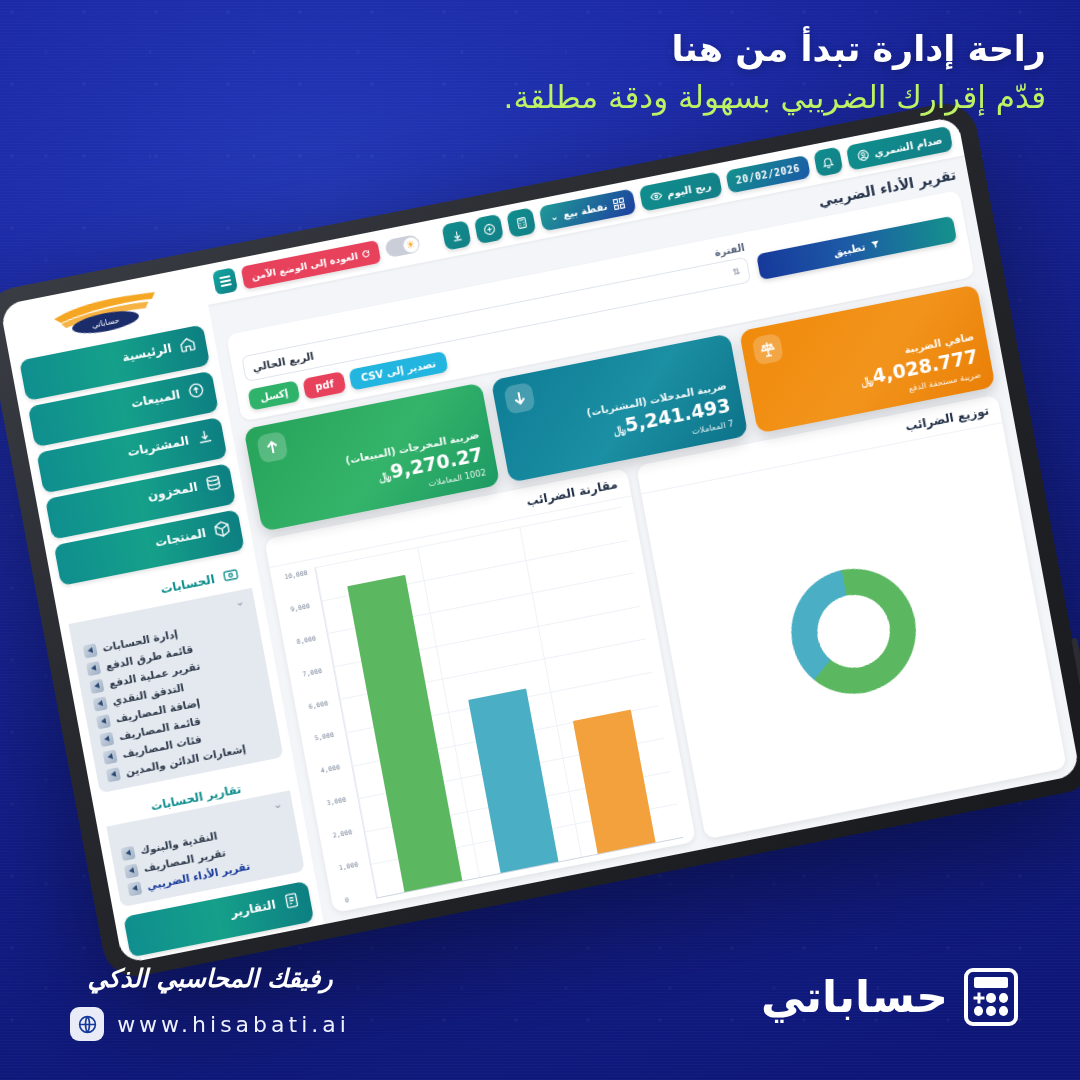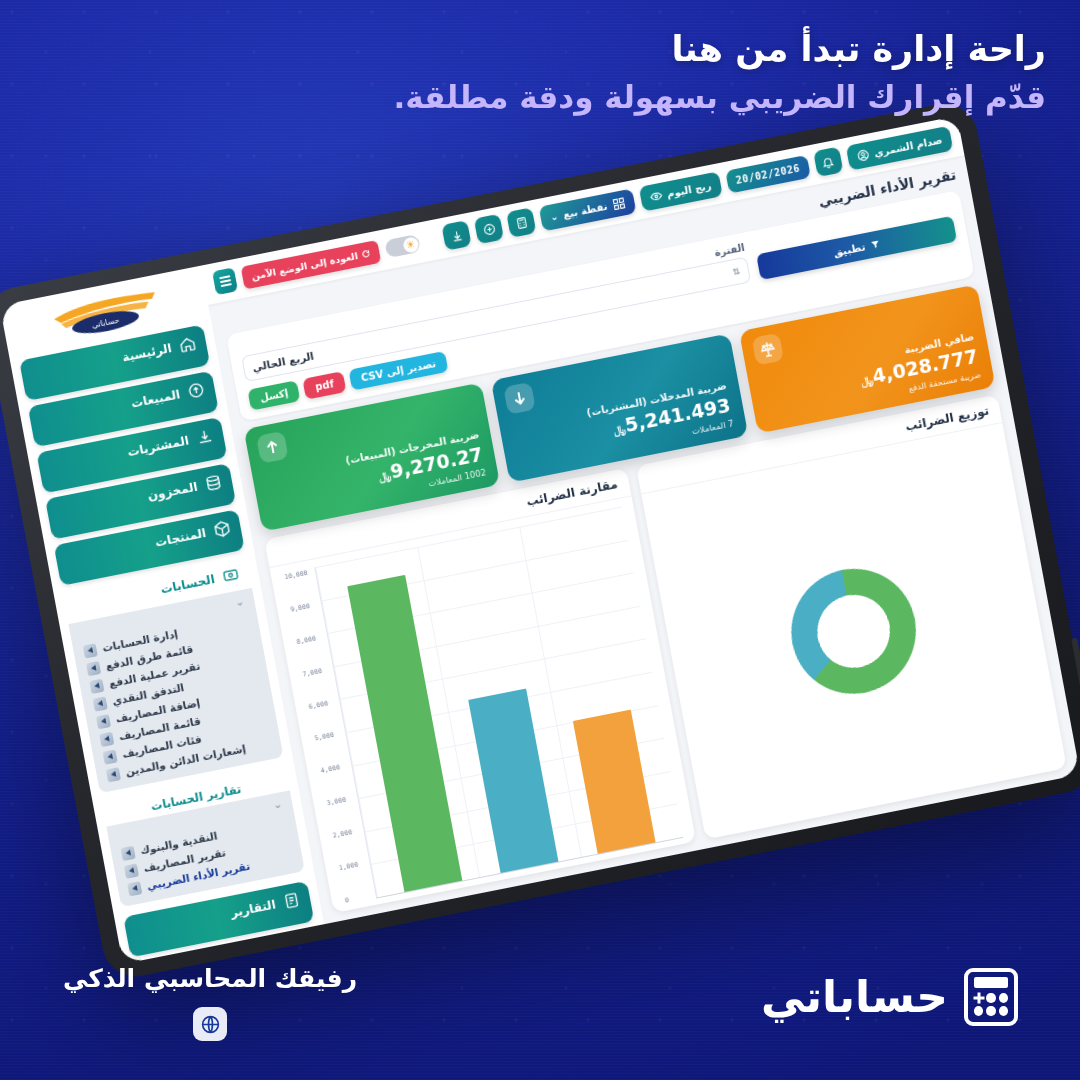--- a/index.html
+++ b/index.html
@@ -34,33 +34,33 @@
   
   .headline{
     position:absolute; top:28px; right:34px; width:700px;
     text-align:right; color:#ffffff; z-index:6;
   }
   .headline h1{
     font-size:35px; font-weight:700; letter-spacing:.2px; line-height:1.25;
     text-shadow:0 2px 8px rgba(0,0,0,.25);
   }
   .headline h2{
-    font-size:31px; font-weight:700; line-height:1.35; margin-top:5px;
-    color:#c4b5fd;
+    font-size:31px; font-weight:400; line-height:1.35; margin-top:5px;
+    color:#bef264;
   }
 
   
   .footer-left{
     position:absolute; left:0; right:0; bottom:26px; height:90px; z-index:6;
   }
   .tagline{
     position:absolute; right:auto; left:0; width:420px; top:0;
     text-align:center; color:#fff;
   }
-  .tagline .t1{ font-size:25px; font-weight:700; line-height:1.2; }
+  .tagline .t1{ font-size:25px; font-weight:700; line-height:1.2;font-style:italic; }
   .url-row{
     margin-top:13px; display:flex; align-items:center; justify-content:center; gap:13px;
     direction:ltr;
   }
   .globe-badge{
     width:34px; height:34px; border-radius:9px; background:#e9ecf6;
     display:flex; align-items:center; justify-content:center; flex:none;
   }
   .globe-badge svg{ width:21px; height:21px; }
   .url-text{
@@ -616,20 +616,21 @@
 <div class="footer-left">
   <div class="tagline">
     <div class="t1">رفيقك المحاسبي الذكي</div>
     <div class="url-row">
       <span class="globe-badge">
         <svg viewBox="0 0 24 24" fill="none" stroke="#16399b" stroke-width="1.9">
             <circle cx="12" cy="12" r="9"></circle>
             <path d="M3 12h18M12 3c3 3.5 3 14 0 18M12 3c-3 3.5-3 14 0 18"></path>
           </svg>
       </span>
+      <span class="url-text">www.hisabati.ai</span>
     </div>
   </div>
 
   <div class="brand">
     <span class="calc-icon">
       <span class="scr"></span>
       <span class="keys">
           <i></i>
           <i></i>
           <i class="plus"></i>

